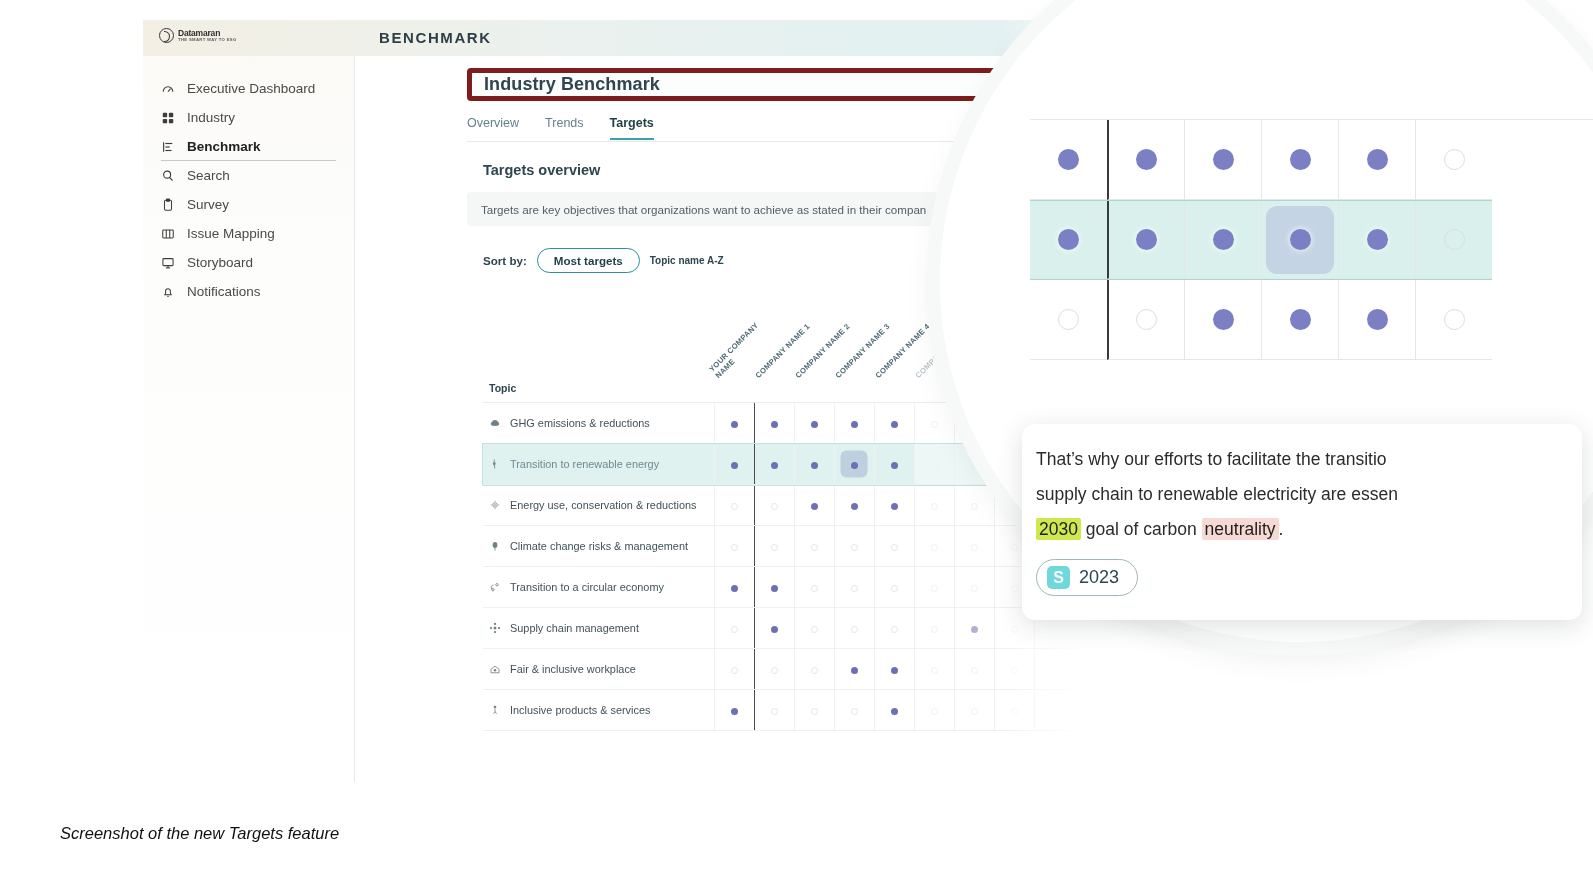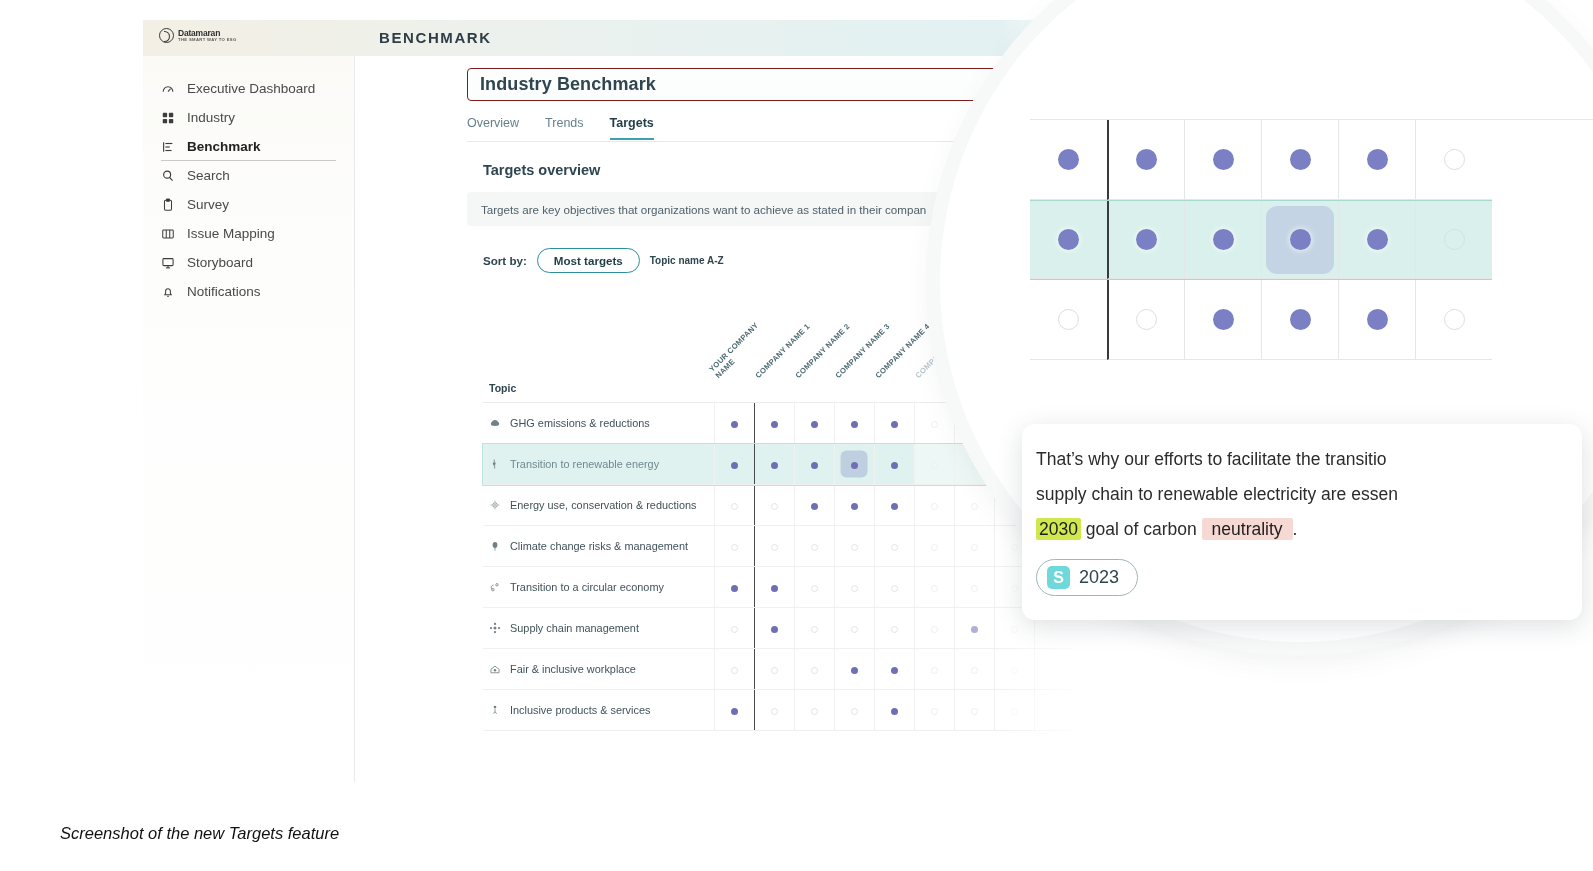--- a/index.html
+++ b/index.html
@@ -56,21 +56,21 @@
   }
 
   
   #content{
     position:absolute; left:213px; top:36px; width:812px; height:726px; background:#fff;
   }
 
   #breadcrumb{ position:absolute; left:324px; top:33px; font-size:12px; color:#8a99a0;margin-top:24px; }
   #title-box{
     position:absolute; left:324px; top:48px; width:720px; height:33px;
-    border:1px solid #7f1d1d; border-radius:4px; background:#fcfefe;
+    border:5px solid #7f1d1d; border-radius:4px; background:#fcfefe;
     display:flex; align-items:center; padding-left:12px;
   }
   #title-box .t{ font-size:18px; font-weight:700; color:#2f4550; letter-spacing:.1px;}
 
   
   #tabs{ position:absolute; left:324px; top:96px; display:flex; gap:26px; }
   .tab{ font-size:12.5px; color:#64818c; padding-bottom:8px; cursor:pointer; }
   .tab.active{ color:#1f3d47; font-weight:700; border-bottom:2.5px solid #3ba3ab; }
   #tabs-rule{ position:absolute; left:324px; top:121px; width:720px; height:1px; background:#e7eaeb;}
 
@@ -180,21 +180,21 @@
   #popup{
     position:absolute; left:1022px; top:424px;
     width:560px; height:196px;
     background:#ffffff; border-radius:13px;
     box-shadow:0 6px 26px rgba(50,60,70,.16);
     padding:18px 0 0 14px;
     overflow:hidden;
   }
   .quote-line{ font-size:17.5px; color:#2b2b2b; line-height:35px; white-space:nowrap;}
   mark.hl-green{ background:#cfe84e; color:#1e1e1e; padding:1px 3px; border-radius:2px;}
-  mark.hl-pink{ background:#f6d9d2; color:#1e1e1e; padding:1px 10px; border-radius:2px;margin-top:34px;}
+  mark.hl-pink{ background:#f6d9d2; color:#1e1e1e; padding:1px 3px; border-radius:2px;margin-top:34px;}
   #src-badge{
     margin-top:12px; display:inline-flex; align-items:center; gap:9px;
     border:1.6px solid #9fb6bd; border-radius:22px; padding:6px 18px 6px 10px; background:#fff;
   }
   #src-badge .sq{ width:23px;height:23px;border-radius:5px;background:#6fd8db;
     color:#fff; font-size:16px; font-weight:800; display:flex;align-items:center;justify-content:center;}
   #src-badge .yr{ font-size:18px; color:#2f4550; font-weight:500;}
 
   
   #caption{

